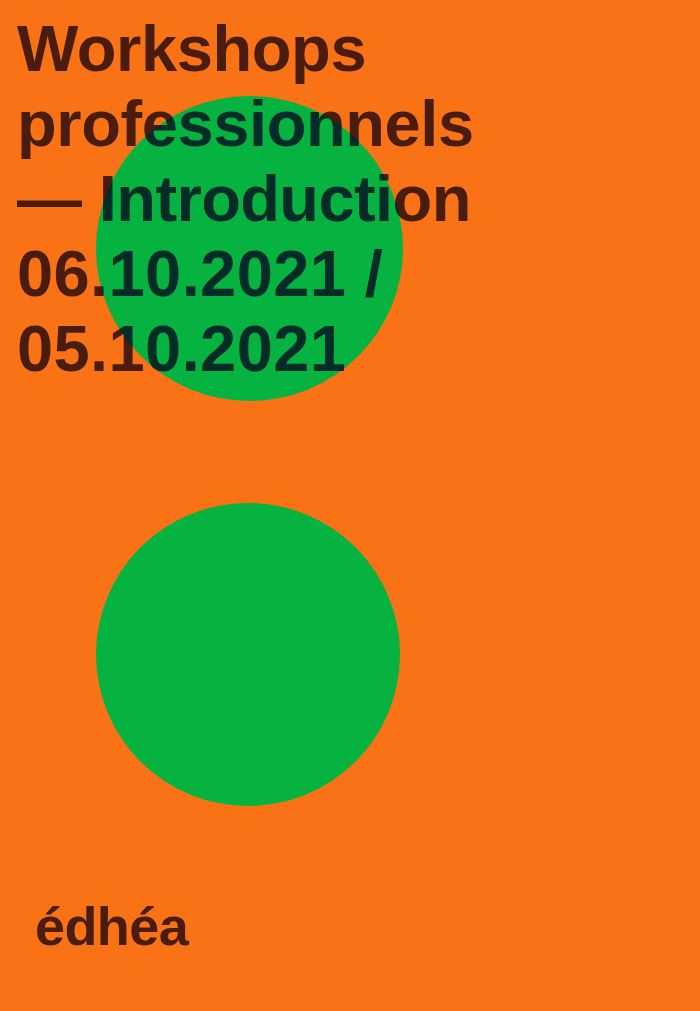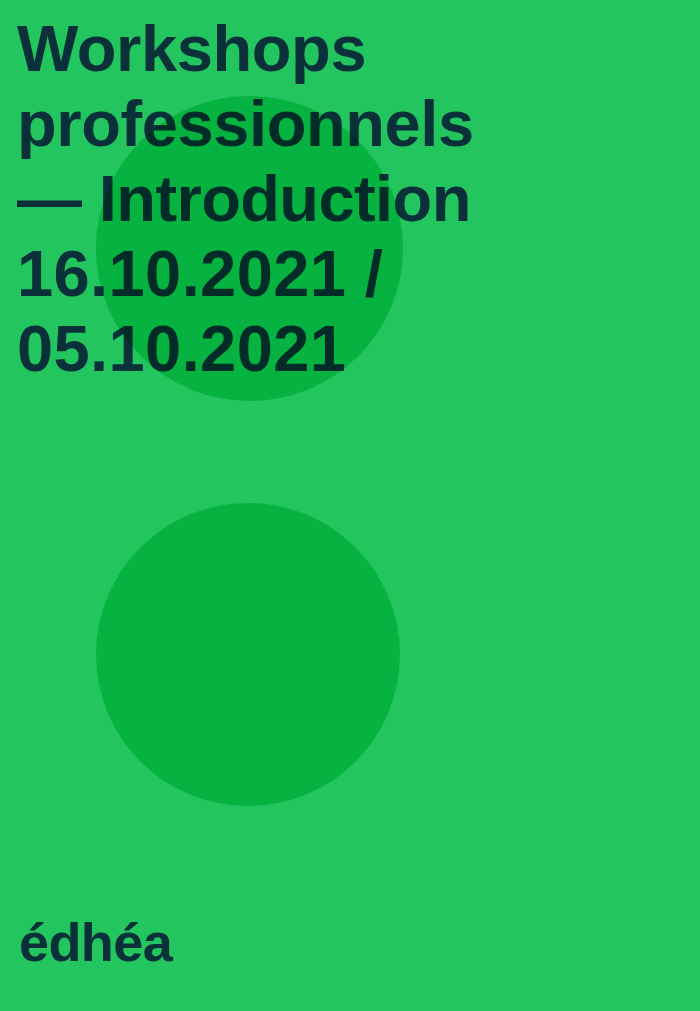--- a/index.html
+++ b/index.html
@@ -9,21 +9,21 @@
     background: #ffffff;
   }
   body {
     font-family: "Liberation Sans", "DejaVu Sans", sans-serif;
   }
 
   #poster {
     position: relative;
     width: 700px;
     height: 1011px;
-    background: #22c55e;
+    background: #f97316;
     overflow: hidden;
     isolation: isolate;           
   }
 
   
   .shape-layer {
     position: absolute;
     inset: 0;
     z-index: 1;
     pointer-events: none;
@@ -72,21 +72,21 @@
     font-style: normal;
     letter-spacing: 0.4px;
   }
 
   
   .wordmark {
     position: absolute;
     z-index: 2;
     left: 19px;
     bottom: 41px;
-    margin: 0;
+    margin: 16px;
     color: #4b3e99;
     font-size: 54px;
     line-height: 56px;
     font-weight: bold;
     letter-spacing: -0.6px;
     mix-blend-mode: multiply;
   }
 </style>
 </head>
 <body>
@@ -95,19 +95,19 @@
 
   <div class="shape-layer">
     <div class="circle circle--top"></div>
     <div class="circle circle--bottom"></div>
   </div>
 
   <h1 class="headline">
     <span class="line">Workshops</span>
     <span class="line">professionnels</span>
     <span class="line line--italic">— Introduction</span>
-    <span class="line line--date">16.10.2021 /</span>
+    <span class="line line--date">06.10.2021 /</span>
     <span class="line line--date">05.10.2021</span>
   </h1>
 
   <div class="wordmark">édhéa</div>
 
 </div>
 
 </body></html>

